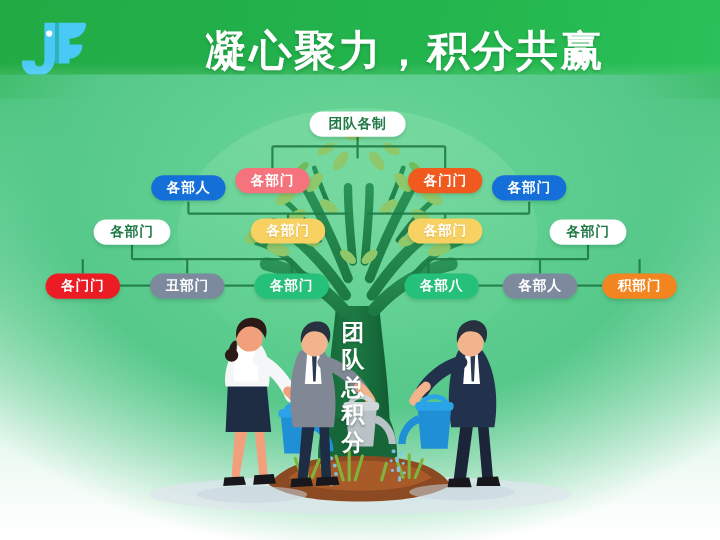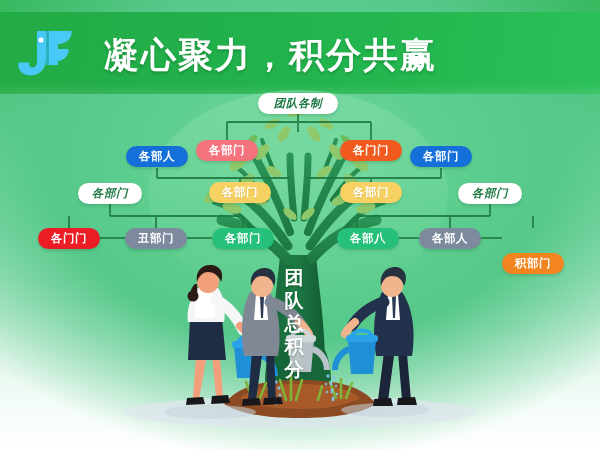--- a/index.html
+++ b/index.html
@@ -20,23 +20,24 @@
         #44c271 18.3%,
         #7ddba7 40%,
         #b6e9cb 62%,
         #dff5e9 78%,
         #f2fbf6 88%,
         #ffffff 100%);
   }
 
   
   #header {
-    position:absolute; left:0; top:12px; width:600px; height:82px;
+    position:absolute; left:0; top:0; width:600px; height:62px;
     background:linear-gradient(100deg,#23ab45 0%,#22b04b 35%,#24b84f 70%,#2cc05a 100%);
     overflow:hidden;
+    text-align:right;
   }
   #header:after{
     content:""; position:absolute; left:0; bottom:0; width:600px; height:10px;
     background:linear-gradient(180deg, rgba(255,255,255,0) 0%, rgba(255,255,255,.10) 100%);
   }
   #logo {
     position:absolute; left:16px; top:14px; width:58px; height:56px;
   }
   #title {
     position:absolute; left:104px; top:18px; width:400px; height:50px;
@@ -56,24 +57,24 @@
   
   .pill {
     position:absolute; z-index:5;
     display:flex; align-items:center; justify-content:center;
     height:21px; border-radius:11px;
     font-size:11.5px; font-weight:bold;
     letter-spacing:.6px;
     white-space:nowrap;
     box-shadow:0 2px 3px rgba(0,60,25,.16);
   }
-  .pill.white { background:#ffffff; color:#1f7a46;font-style:italic; }
+  .pill.white { background:#ffffff; color:#1f7a46; }
   .pill.pink  { background:#f4737d; color:#ffffff; }
   .pill.orange-d { background:#f05a1e; color:#ffffff; }
-  .pill.orange { background:#f2851f; color:#ffffff;margin-top:25px; }
+  .pill.orange { background:#f2851f; color:#ffffff; }
   .pill.blue  { background:#1470d8; color:#ffffff; }
   .pill.yellow{ background:#f7d262; color:#ffffff; text-shadow:0 1px 1px rgba(150,90,0,.25); }
   .pill.red   { background:#ec1c24; color:#ffffff; }
   .pill.slate { background:#7d8a9e; color:#ffffff; }
   .pill.green { background:#25c07a; color:#ffffff; }
 
   
   #trunk-label {
     position:absolute; z-index:6;
     left:281px; top:266px; width:26px;

